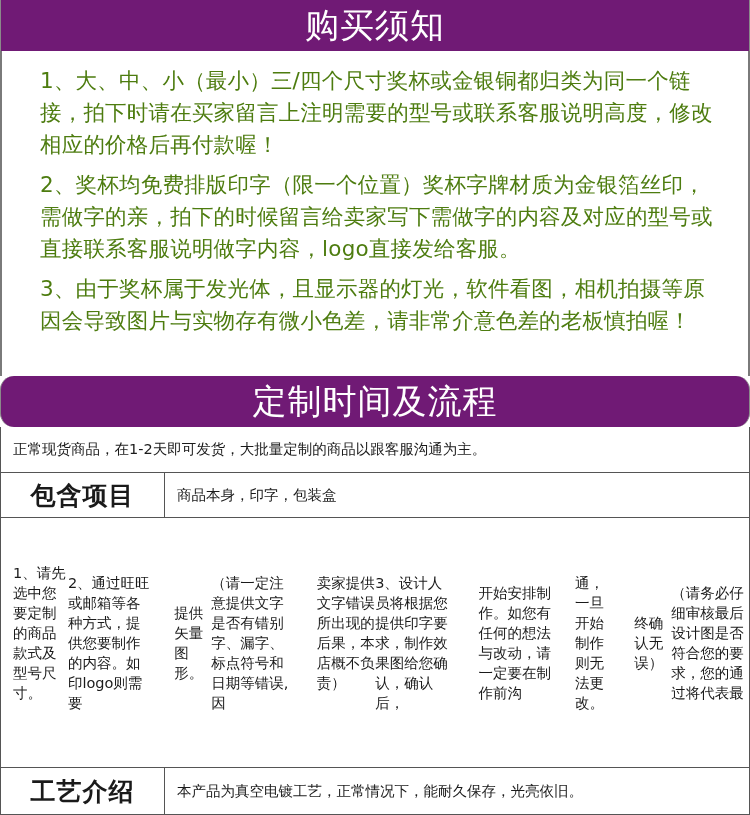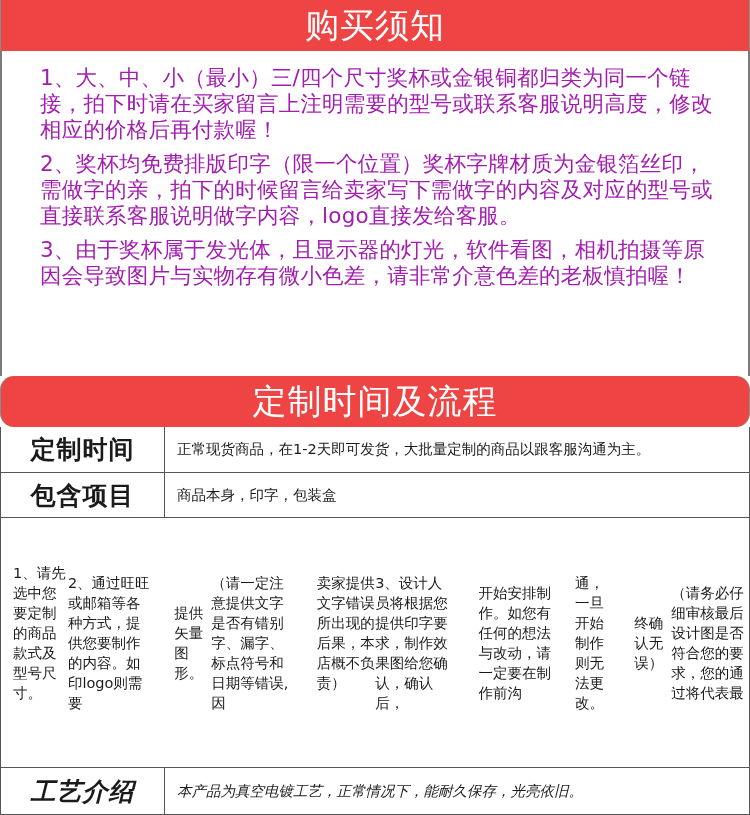--- a/index.html
+++ b/index.html
@@ -1,34 +1,34 @@
 <!DOCTYPE html>
 <html><head>
   <meta charset="utf-8">
   <style>
     html, body { margin: 0; padding: 0; }
     body {
       width: 750px; height: 815px; background: #ffffff; position: relative; overflow: hidden;
       font-family: "DejaVu Sans", "Liberation Sans", sans-serif; color: #1a1a1a;
     }
     .band {
-      position: absolute; left: 0; width: 750px; background: #ef4444;
+      position: absolute; left: 0; width: 750px; background: #701a75;
       color: #ffffff; text-align: center; font-weight: normal;
       box-sizing: border-box; border-left: 1px solid #8a8a8a; border-right: 1px solid #8a8a8a;
     }
     .band1 { top: 0; height: 51px; font-size: 34px; line-height: 51px; letter-spacing: 1px; }
     .band2 { top: 376px; height: 51px; font-size: 34px; line-height: 51px; letter-spacing: 1px; border-radius: 14px; }
 
     .notice {
       position: absolute; left: 0; top: 51px; width: 750px; height: 325px;
       box-sizing: border-box; border-left: 2px solid #7a7a7a; border-right: 2px solid #7a7a7a;
       padding: 14px 30px 0 38px;
     }
     .notice p {
-      margin: 0 0 8px 0; font-size: 21.5px; line-height: 26px; color: #a21caf;
+      margin: 0 0 8px 0; font-size: 21.5px; line-height: 32px; color: #4d7c0f;
       letter-spacing: 0.2px;
     }
 
     .tbl {
       position: absolute; left: 0; top: 427px; width: 750px; height: 388px;
       box-sizing: border-box; border-left: 1px solid #555; border-right: 1px solid #555;
     }
     .row {
       position: absolute; left: 0; width: 750px; box-sizing: border-box;
       border-bottom: 1px solid #555; display: flex;
@@ -38,21 +38,21 @@
       display: flex; align-items: center; justify-content: center;
       font-size: 25px; font-weight: bold; color: #1a1a1a; letter-spacing: 1px;
     }
     .row .content {
       flex: 1; box-sizing: border-box; padding: 0 0 0 12px;
       display: flex; align-items: center; font-size: 14.5px; color: #1a1a1a;
     }
     .r1 { top: 0; height: 46px; }
     .r2 { top: 46px; height: 45px; justify-content: flex-end; }
     .r3 { top: 91px; height: 250px; }
-    .r4 { top: 341px; height: 47px; border-bottom: 1px solid #555; font-style: italic; }
+    .r4 { top: 341px; height: 47px; border-bottom: 1px solid #555; }
 
     .steps { display: block; padding-top: 8px; }
     .steps .line { font-size: 14.5px; line-height: 20px; margin: 0; }
     .steps .step { margin-bottom: 20px; }
     .steps .indent { padding-left: 22px; }
     .steps .note { padding-left: 8px; }
     .steps .note-cont { padding-left: 22px; }
   </style>
 </head>
 <body>
@@ -66,21 +66,20 @@
   <p>2、奖杯均免费排版印字（限一个位置）奖杯字牌材质为金银箔丝印，需做字的亲，拍下的时候留言给卖家写下需做字的内容及对应的型号或直接联系客服说明做字内容，logo直接发给客服。</p>
   <p>3、由于奖杯属于发光体，且显示器的灯光，软件看图，相机拍摄等原因会导致图片与实物存有微小色差，请非常介意色差的老板慎拍喔！</p>
 </div>
 
 <div class="band band2">
   <span>定制时间及流程</span>
 </div>
 
 <div class="tbl">
   <div class="row r1">
-    <div class="label">定制时间</div>
     <div class="content">正常现货商品，在1-2天即可发货，大批量定制的商品以跟客服沟通为主。</div>
   </div>
   <div class="row r2">
     <div class="label">包含项目</div>
     <div class="content">商品本身，印字，包装盒</div>
   </div>
   <div class="row r3">
     <div class="content steps">
       <p class="line step">1、请先选中您要定制的商品款式及型号尺寸。</p>
       <p class="line">2、通过旺旺或邮箱等各种方式，提供您要制作的内容。如印logo则需要</p>

